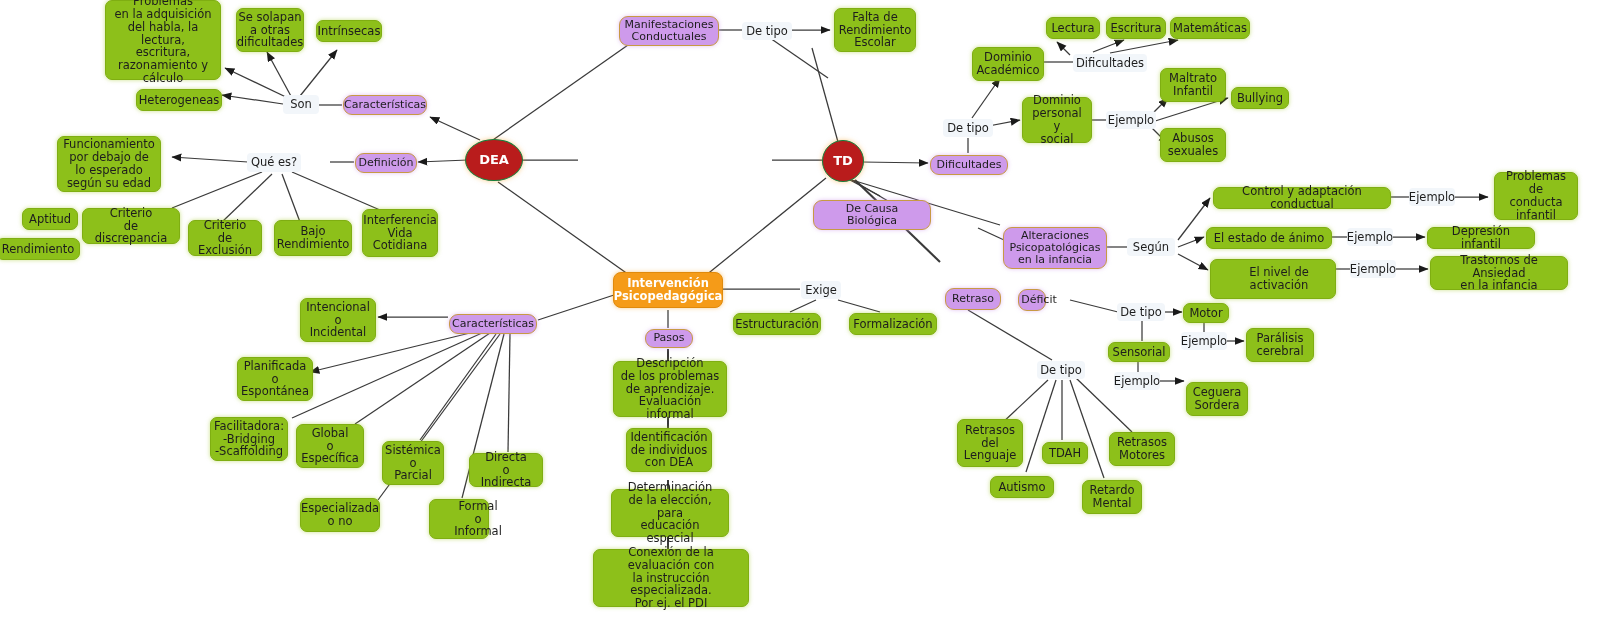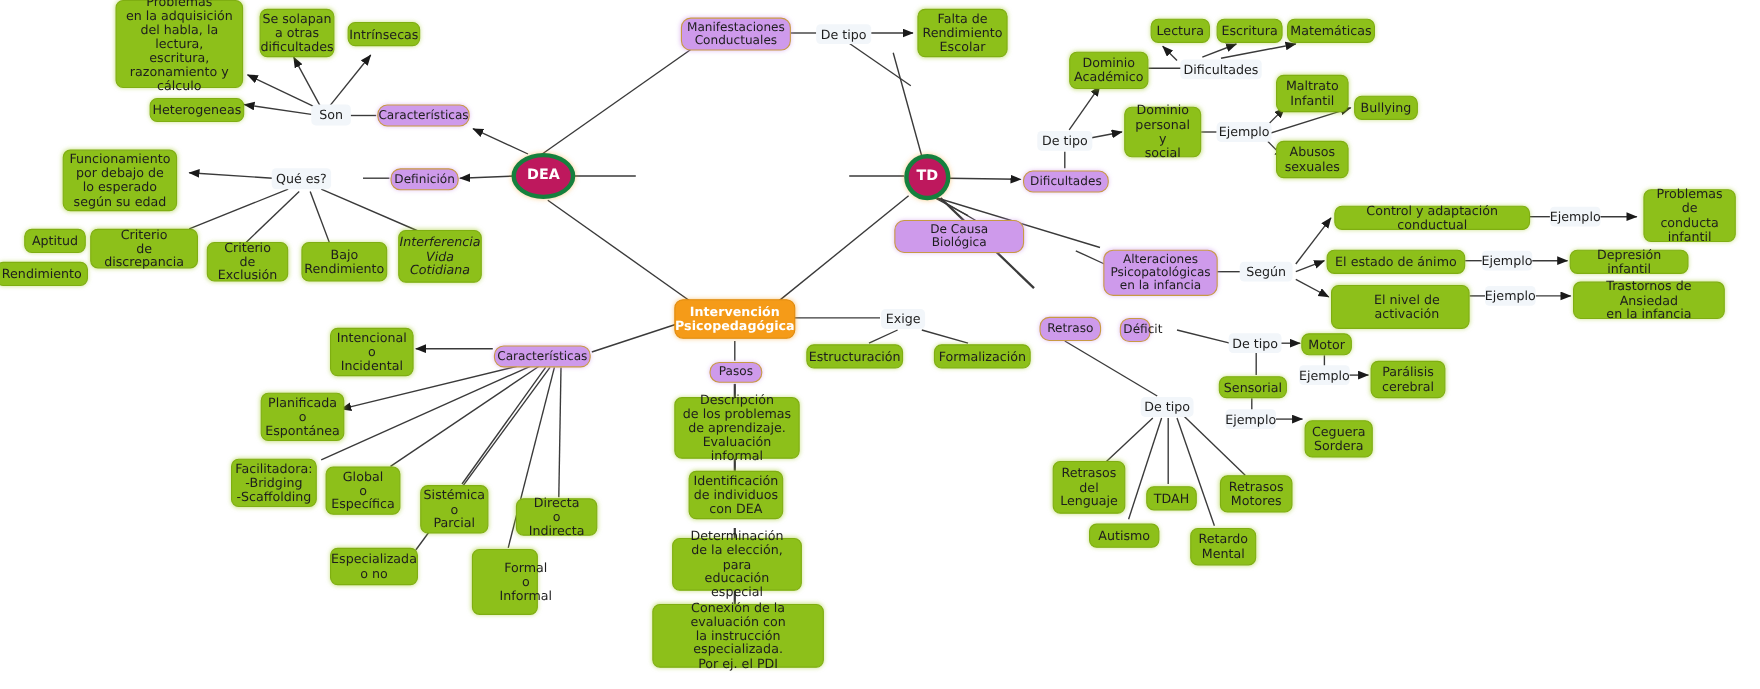--- a/index.html
+++ b/index.html
@@ -49,22 +49,22 @@
     background: #CE9AEB;
     border: 1px solid #C79A44;
     border-radius: 9px;
     color: #1d1d1d;
     font-size: 11px;
     box-shadow: 0 0 4px rgba(206,154,235,0.6);
     padding: 2px 6px;
   }
   
   .n-orange-ell {
-    background: #be185d;
-    border: 4px solid #15803d;
+    background: #b91c1c;
+    border: 1px solid #15803d;
     border-radius: 50%;
     color: #ffffff;
     font-weight: bold;
     font-size: 13px;
     box-shadow: 0 0 5px rgba(245,155,24,0.5);
   }
   
   .n-orange-rect {
     background: #F59B18;
     border: 1px solid #E08A0C;
@@ -275,21 +275,21 @@
 
   <div class="node n-green" style="left:82px; top:208px; width:98px; height:36px;">Criterio
 de discrepancia</div>
 
   <div class="node n-green" style="left:188px; top:220px; width:74px; height:36px;">Criterio
 de Exclusión</div>
 
   <div class="node n-green" style="left:274px; top:220px; width:78px; height:36px;">Bajo
 Rendimiento</div>
 
-  <div class="node n-green" style="left:362px; top:209px; width:76px; height:48px;font-style:italic;">Interferencia
+  <div class="node n-green" style="left:362px; top:209px; width:76px; height:48px;">Interferencia
 Vida
 Cotidiana</div>
 
   <div class="node n-green" style="left:834px; top:8px; width:82px; height:44px;">Falta de
 Rendimiento
 Escolar</div>
 
 
   <div class="node n-green" style="left:972px; top:47px; width:72px; height:34px;">Dominio
 Académico</div>
@@ -389,21 +389,21 @@
 o
 Específica</div>
 
   <div class="node n-green" style="left:382px; top:441px; width:62px; height:44px;">Sistémica
 o
 Parcial</div>
 
   <div class="node n-green" style="left:300px; top:498px; width:80px; height:34px;">Especializada
 o no</div>
 
-  <div class="node n-green" style="left:429px; top:499px; width:60px; height:60px;padding-left:44px;">Formal
+  <div class="node n-green" style="left:429px; top:499px; width:60px; height:40px;padding-left:44px;">Formal
 o
 Informal</div>
 
   <div class="node n-green" style="left:469px; top:453px; width:74px; height:34px;">Directa
 o Indirecta</div>
 
   <div class="link-label" style="left:283px; top:95px; width:36px; height:19px;">Son</div>
 
   <div class="link-label" style="left:247px; top:153px; width:54px; height:19px;">Qué es?</div>
 

